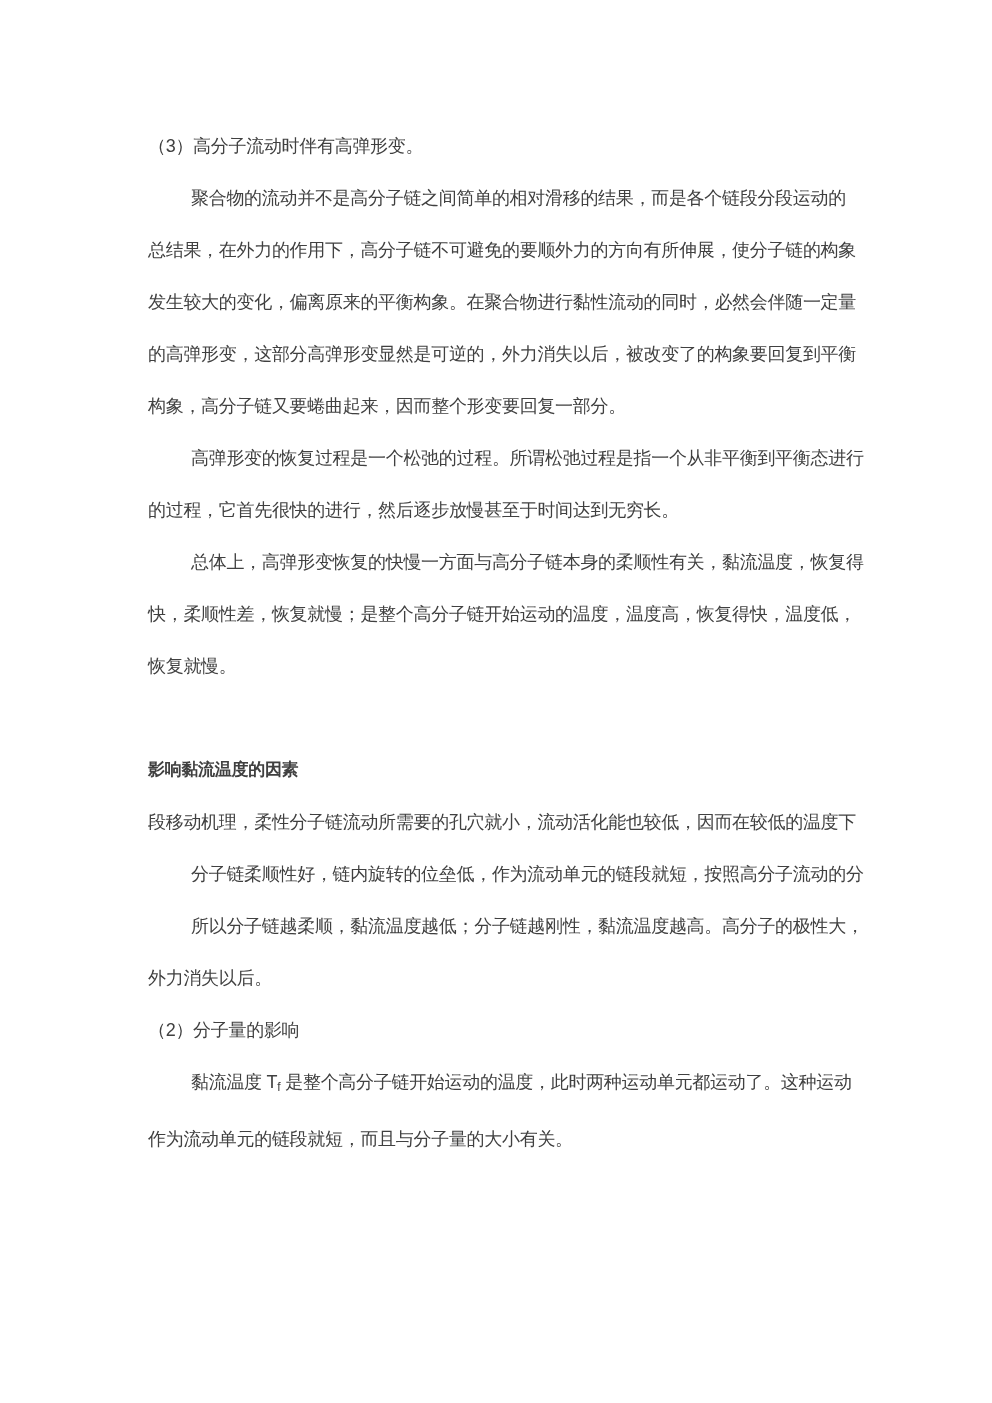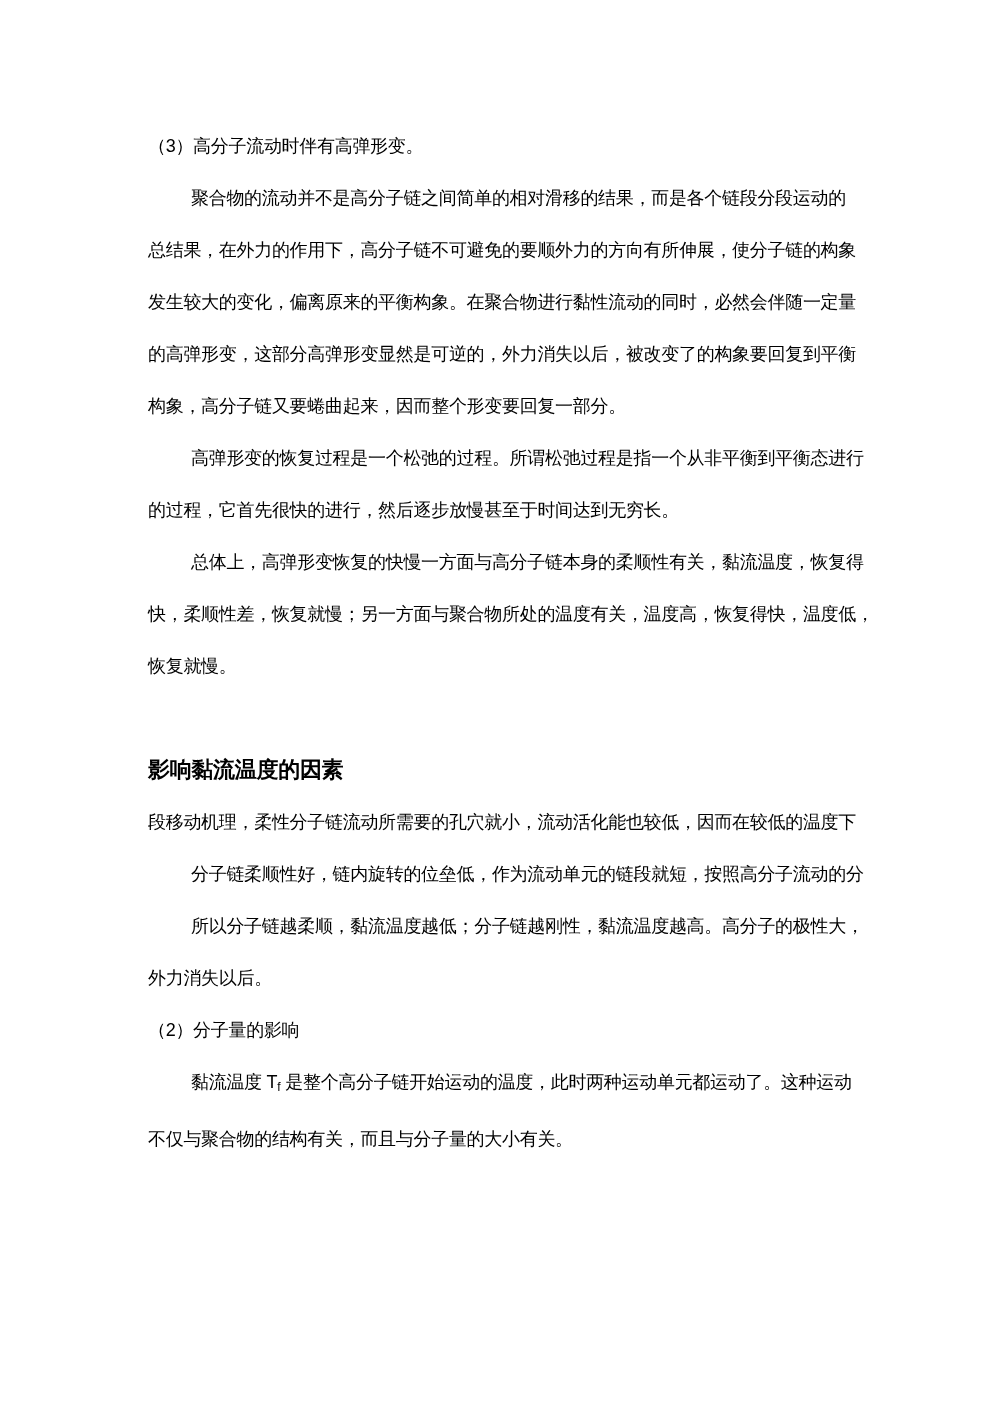--- a/index.html
+++ b/index.html
@@ -26,49 +26,49 @@
     letter-spacing: -0.3px;
   }
   .line {
     white-space: nowrap;
   }
   .line.indent {
     text-indent: 43px;
   }
   .line.bold {
     font-weight: bold;
-    font-size: 22px;
+    font-size: 17px;
   }
   .line.gap {
     margin-top: 52px;
   }
   .line sub {
     font-size: 12px;
     letter-spacing: 0;
     vertical-align: -3px;
   }
 </style>
 </head>
 <body>
 
 <div class="page" style="background: rgb(255, 255, 255);">
-  <div class="doc" style="color: #000000;">
+  <div class="doc" style="color: #404040;">
       <div class="line">（3）高分子流动时伴有高弹形变。</div>
       <div class="line indent">聚合物的流动并不是高分子链之间简单的相对滑移的结果，而是各个链段分段运动的</div>
       <div class="line">总结果，在外力的作用下，高分子链不可避免的要顺外力的方向有所伸展，使分子链的构象</div>
       <div class="line">发生较大的变化，偏离原来的平衡构象。在聚合物进行黏性流动的同时，必然会伴随一定量</div>
       <div class="line">的高弹形变，这部分高弹形变显然是可逆的，外力消失以后，被改变了的构象要回复到平衡</div>
       <div class="line">构象，高分子链又要蜷曲起来，因而整个形变要回复一部分。</div>
       <div class="line indent">高弹形变的恢复过程是一个松弛的过程。所谓松弛过程是指一个从非平衡到平衡态进行</div>
       <div class="line">的过程，它首先很快的进行，然后逐步放慢甚至于时间达到无穷长。</div>
       <div class="line indent">总体上，高弹形变恢复的快慢一方面与高分子链本身的柔顺性有关，黏流温度，恢复得</div>
-      <div class="line">快，柔顺性差，恢复就慢；另一方面与聚合物所处的温度有关，温度高，恢复得快，温度低，</div>
+      <div class="line">快，柔顺性差，恢复就慢；是整个高分子链开始运动的温度，温度高，恢复得快，温度低，</div>
       <div class="line">恢复就慢。</div>
       <div class="line bold gap">影响黏流温度的因素</div>
       <div class="line">段移动机理，柔性分子链流动所需要的孔穴就小，流动活化能也较低，因而在较低的温度下</div>
       <div class="line indent">分子链柔顺性好，链内旋转的位垒低，作为流动单元的链段就短，按照高分子流动的分</div>
       <div class="line indent">所以分子链越柔顺，黏流温度越低；分子链越刚性，黏流温度越高。高分子的极性大，</div>
       <div class="line">外力消失以后。</div>
       <div class="line">（2）分子量的影响</div>
       <div class="line indent"><span>黏流温度 T</span><sub>f</sub><span> 是整个高分子链开始运动的温度，此时两种运动单元都运动了。这种运动</span></div>
-      <div class="line">不仅与聚合物的结构有关，而且与分子量的大小有关。</div>
+      <div class="line">作为流动单元的链段就短，而且与分子量的大小有关。</div>
     </div>
 </div>
 
 </body></html>

